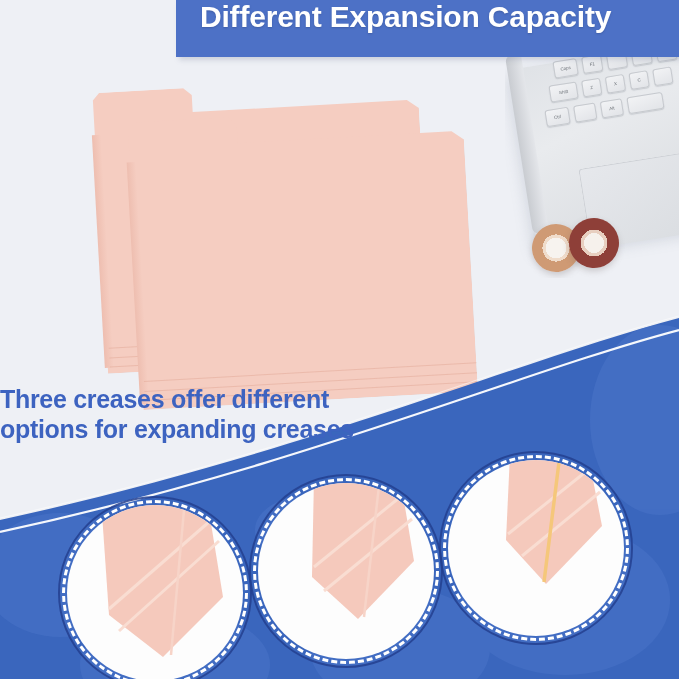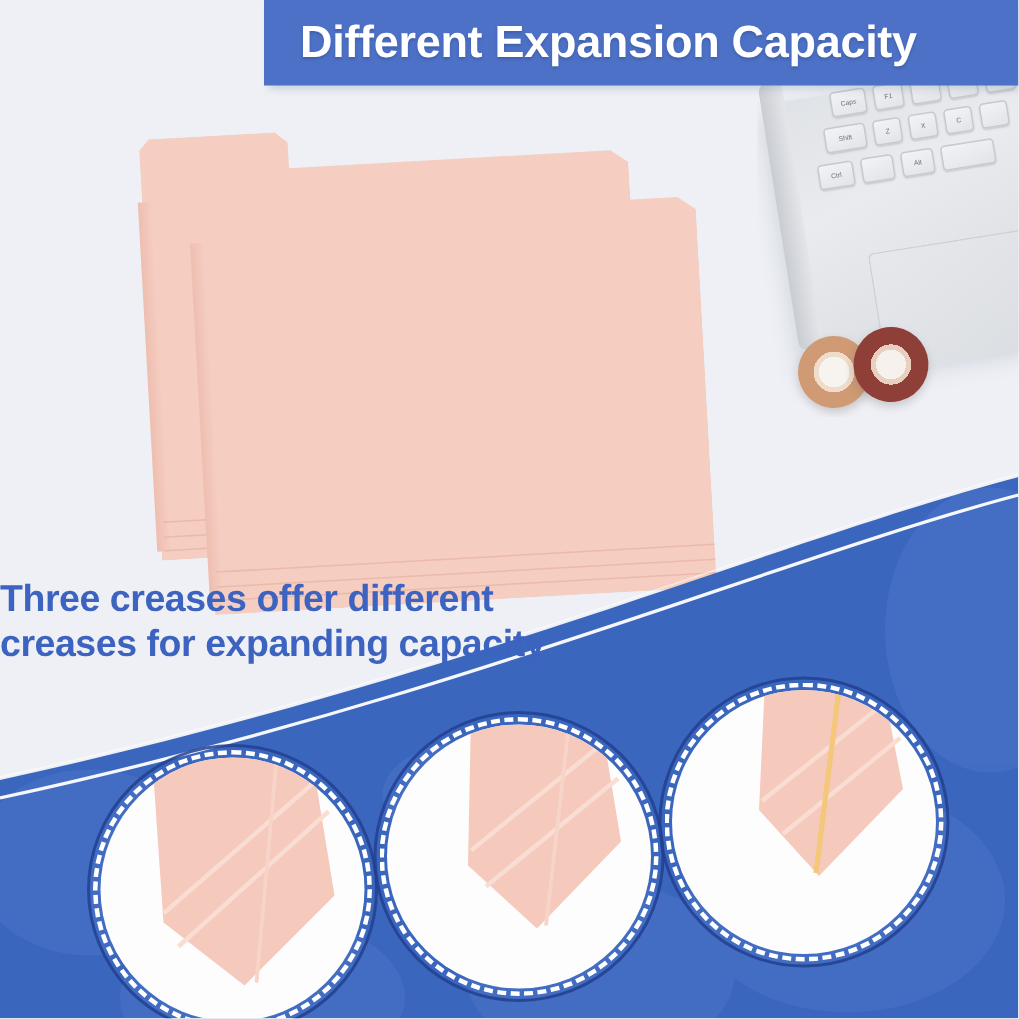--- a/index.html
+++ b/index.html
@@ -17,21 +17,21 @@
     overflow:hidden;
   }
 
   
   #banner{
     position:absolute;
     left:176px; top:0px;
     width:503px; height:57px;
     background:#4d71c6;
     box-shadow:3px 3px 5px rgba(120,130,155,.28);
-    display:flex; align-items:center;
+    display:flex; align-items:flex-start;
     z-index:40;
   }
   #banner-title{
     color:#ffffff;
     font-size:30px;
     font-weight:bold;
     letter-spacing:-.2px;
     padding-left:24px;
     white-space:nowrap;
     text-shadow:0 1px 2px rgba(40,60,110,.35);
@@ -295,21 +295,21 @@
       <ellipse cx="660" cy="420" rx="70" ry="95" fill="#4a74c8"></ellipse>
       <ellipse cx="315" cy="530" rx="60" ry="36" fill="#4a74c8"></ellipse>
     </g>
 
     <path d="M679,330 C520,372 300,467 0,532" fill="none" stroke="#ffffff" stroke-width="2.2" opacity=".95"></path>
     <path d="M679,316 C520,358 300,453 0,518" fill="none" stroke="#ffffff" stroke-width="1.2" opacity=".5"></path>
   </svg>
 
   <div id="subtitle">
     <div>Three creases offer different</div>
-    <div>creases for expanding capacity</div>
+    <div>options for expanding creases</div>
   </div>
 
   <div class="circle-wrap" id="circle-1">
     <div class="circle-ring"></div>
     <div class="circle-white">
       <svg class="shape-svg" width="176" height="176" viewBox="0 0 176 176">
         <polygon points="34,-6 140,-6 156,92 96,152 42,110" fill="#f5c9bc"></polygon>
         <line x1="42" y1="104" x2="150" y2="10" stroke="#f9ddd2" stroke-width="3"></line>
         <line x1="52" y1="126" x2="152" y2="36" stroke="#f9ddd2" stroke-width="3"></line>
         <line x1="118" y1="-6" x2="104" y2="150" stroke="#f7d4c8" stroke-width="2.5"></line>

